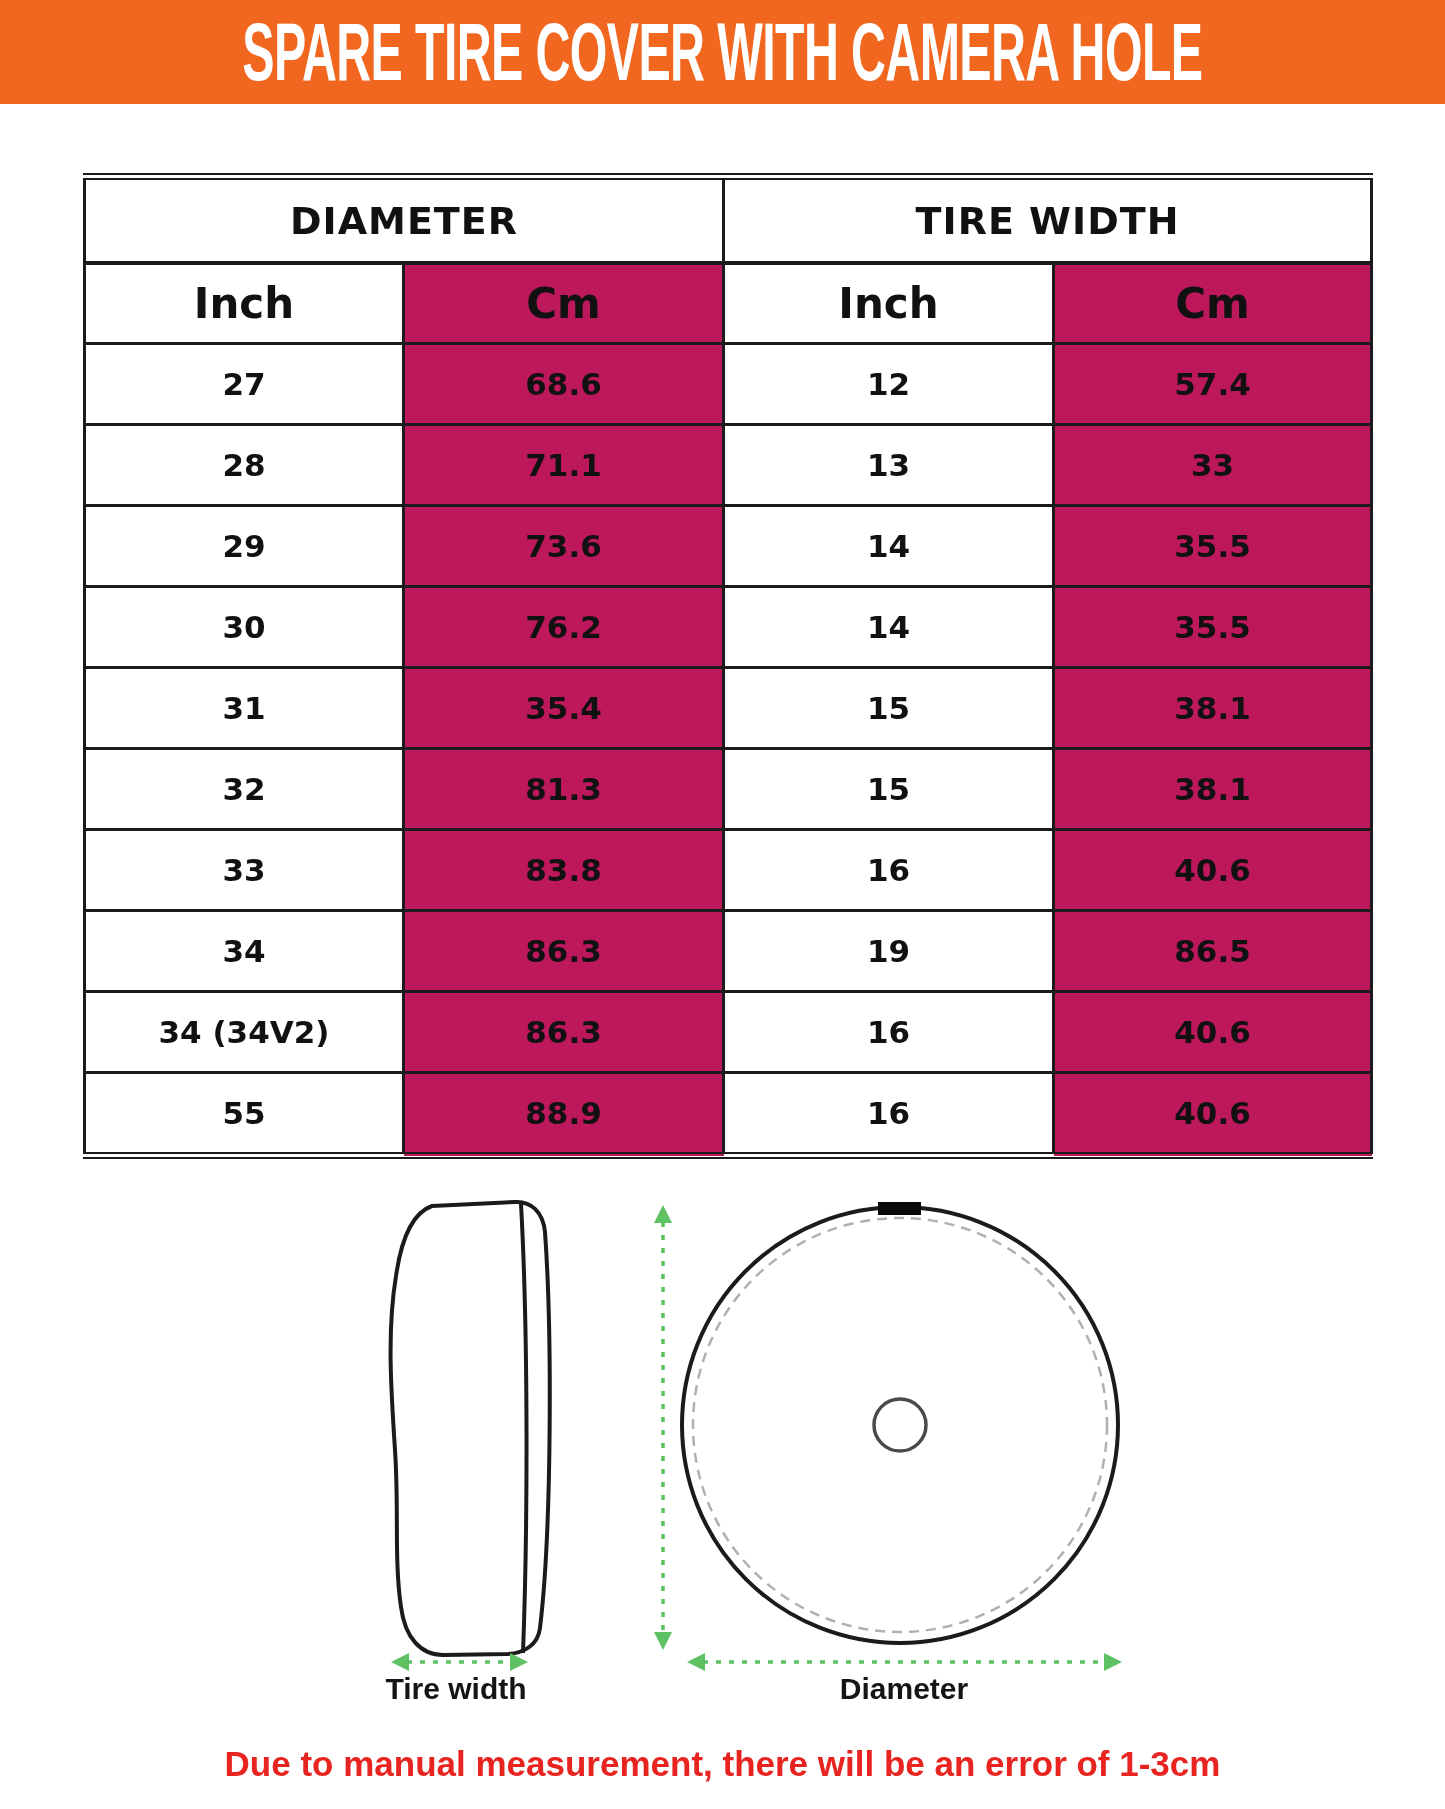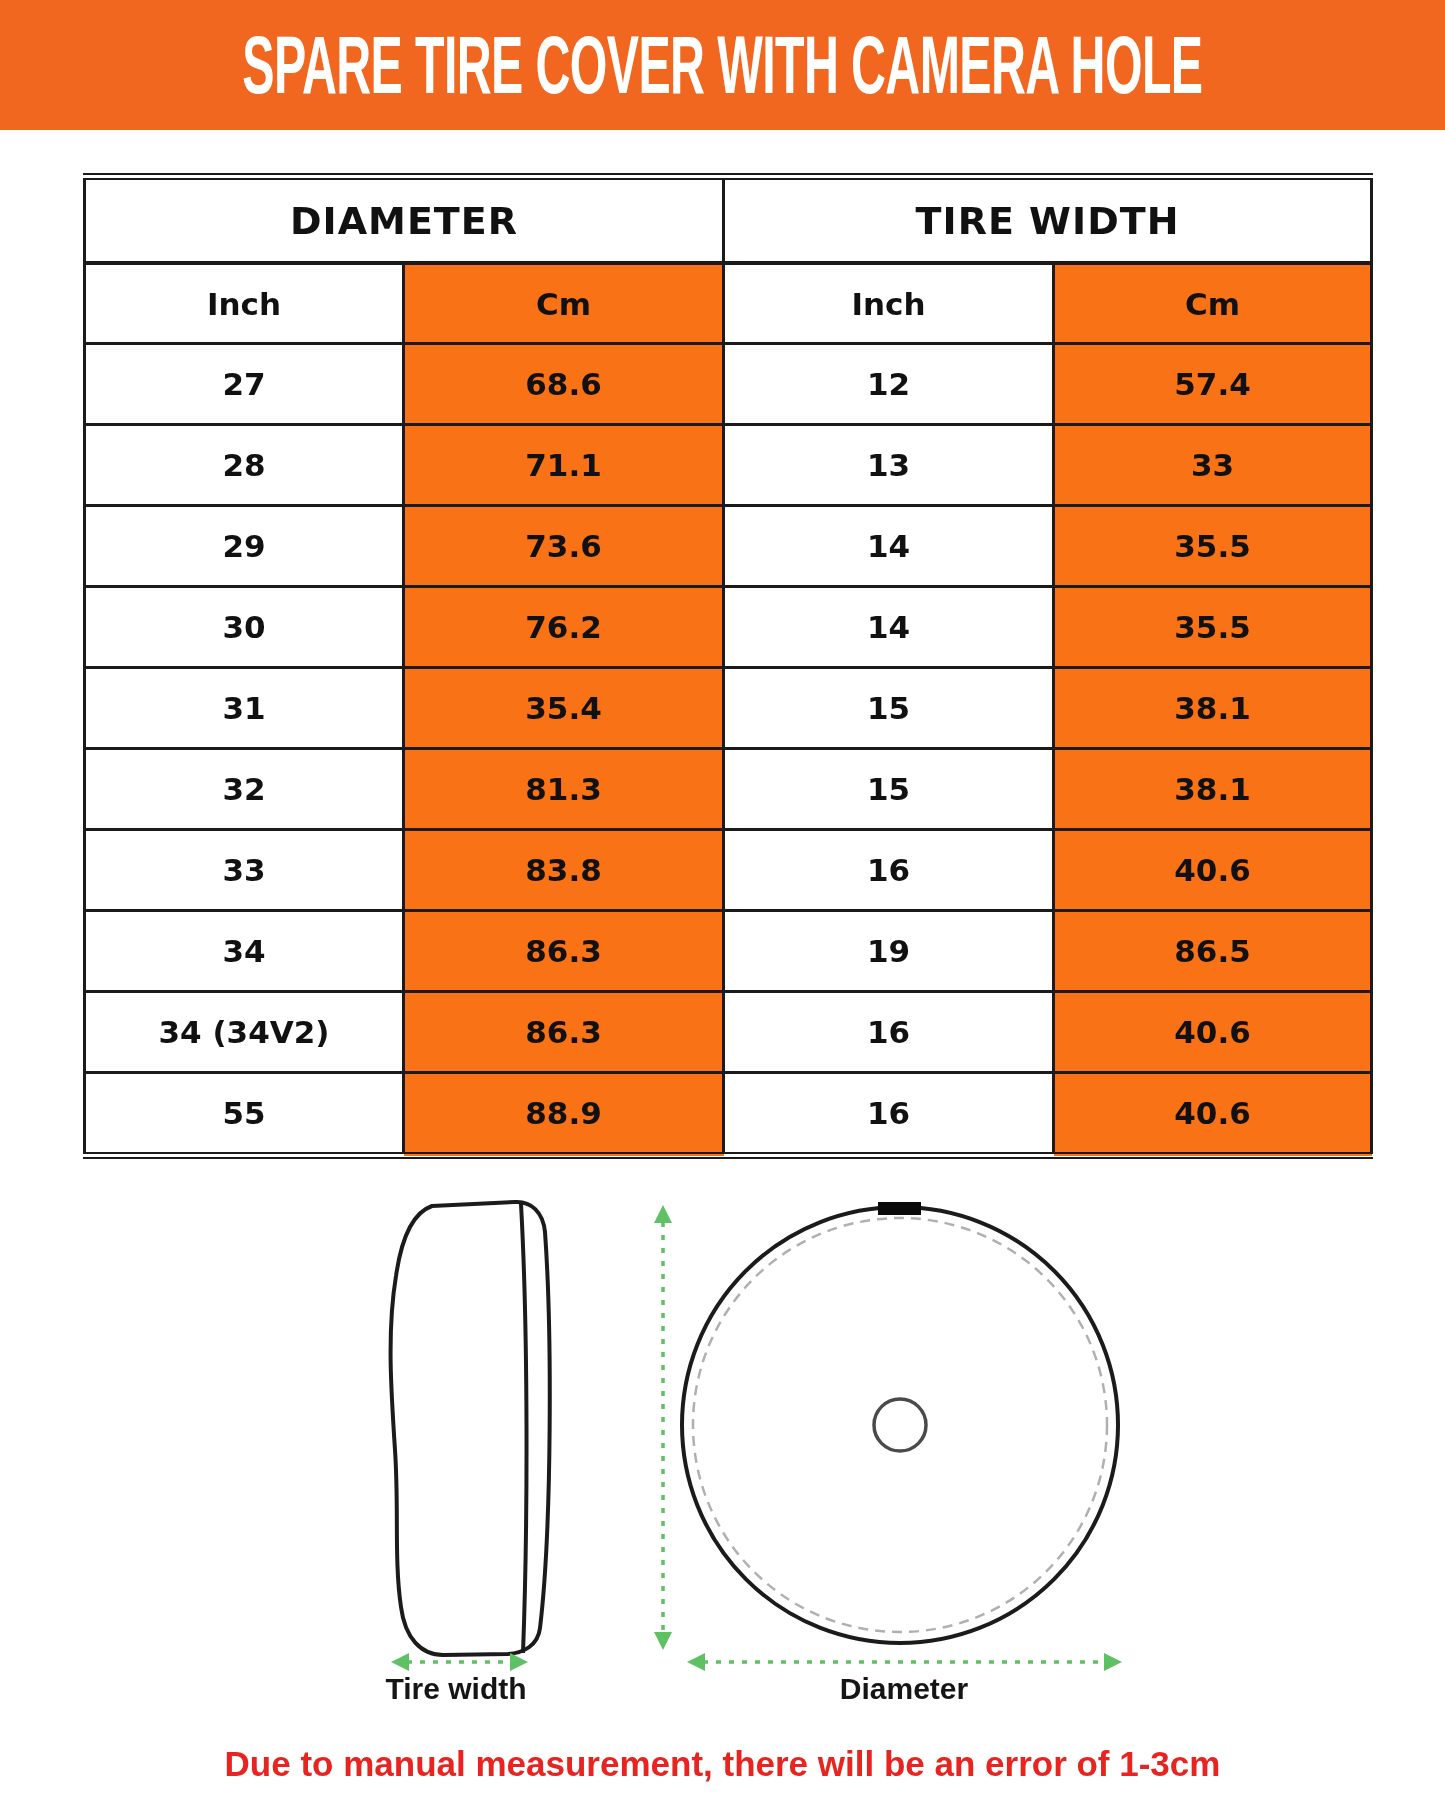--- a/index.html
+++ b/index.html
@@ -7,21 +7,21 @@
     width:1445px; height:1809px;
     background:#ffffff;
     position:relative;
     font-family:"DejaVu Sans", sans-serif;
     overflow:hidden;
   }
 
   
   .banner {
     position:absolute; left:0; top:0;
-    width:1445px; height:130px;
+    width:1445px; height:104px;
     background:#F1671F;
     display:flex; align-items:center; justify-content:center;
   }
   .banner-title {
     color:#ffffff;
     font-family:"Liberation Sans", sans-serif;
     font-weight:bold;
     font-size:78px;
     letter-spacing:-1px;
     white-space:nowrap;
@@ -49,29 +49,29 @@
   .size-table tr.group-row th {
     height:81px;
     font-size:38px;
     font-weight:bold;
     letter-spacing:1px;
     border-bottom:4px solid #1b1b1b;
     background:#ffffff;
   }
   .size-table tr.sub-row th {
     height:77px;
-    font-size:31px;
+    font-size:42px;
     font-weight:bold;
   }
   .size-table tr.data-row td {
     height:78px;
     font-size:31px;
     font-weight:600;
   }
-  .size-table .gray { background:#f97316; }
+  .size-table .gray { background:#be185d; }
   .size-table .white { background:#ffffff; }
 
   
   .diagram-label {
     position:absolute;
     transform:translateX(-50%);
     font-family:"Liberation Sans", sans-serif;
     font-weight:bold;
     font-size:30px;
     color:#151515;

